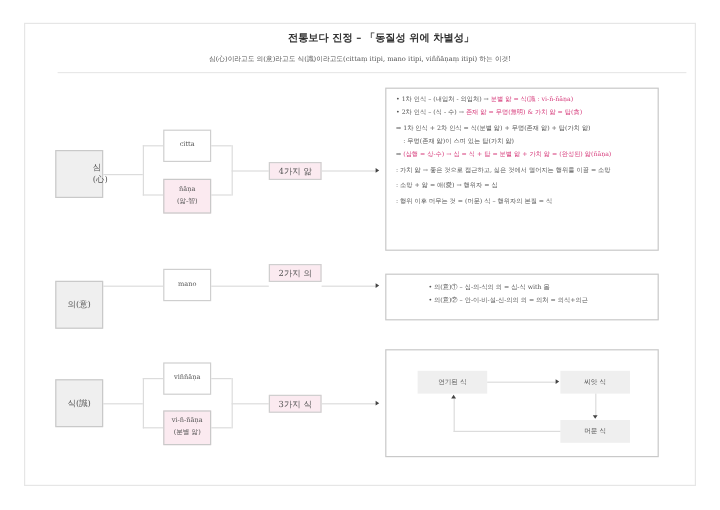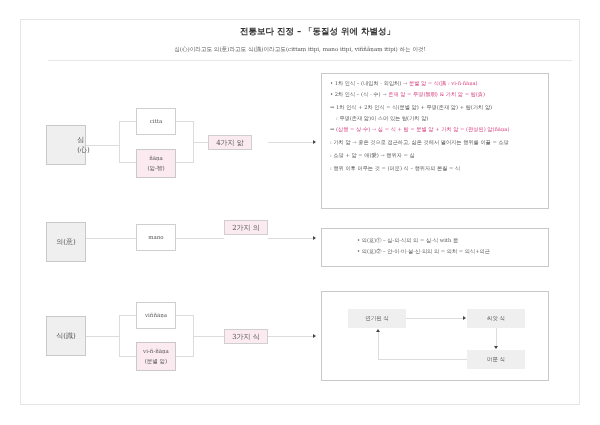--- a/index.html
+++ b/index.html
@@ -58,38 +58,38 @@
     <span>citta</span>
   </div>
 <div class="pbox" style="left:136px; top:149px; width:40px; height:29px;">
   <span>ñāṇa</span>
   <span>(앎-智)</span>
 </div>
 <div class="hl" style="left:176px; top:121px; width:17px;"></div>
 <div class="hl" style="left:176px; top:162px; width:17px;"></div>
 <div class="vl" style="left:193px; top:121px; height:42px;"></div>
 <div class="hl" style="left:193px; top:142px; width:31px;"></div>
-<div class="catbox" style="left:208px; top:135px;">
+<div class="catbox" style="left:224px; top:135px;">
     <span>4가지 앎</span>
   </div>
 <div class="hl" style="left:268px; top:142px; width:46px;"></div>
 <div class="arrow" style="left:313px; top:140px;"></div>
 
 <div class="notebox" style="left:321px; top:73px; width:228px; height:136px;">
   <div class="note-line"><span>• 1차 인식 – (내입처 - 외입처) → </span><span class="pink">분별 앎 = 식(識 : vi-ñ-ñāṇa)</span></div>
   <div class="note-line"><span>• 2차 인식 – (식 - 수) → </span><span class="pink">존재 앎 = 무명(無明) &amp; 가치 앎 = 탐(貪)</span></div>
   <div class="note-line gap"><span>⇒ 1차 인식 + 2차 인식 = 식(분별 앎) + 무명(존재 앎) + 탐(가치 앎)</span></div>
   <div class="note-line" style="padding-left:6px;"><span>  : 무명(존재 앎)이 스며 있는 탐(가치 앎)</span></div>
   <div class="note-line"><span>⇒ </span><span class="pink">(삼행 = 상-수) → 심 = 식 + 탐 = 분별 앎 + 가치 앎 = (완성된) 앎(ñāṇa)</span></div>
   <div class="note-line gap"><span>: 가치 앎 → 좋은 것으로 접근하고, 싫은 것에서 멀어지는 행위를 이끌 = 소망</span></div>
   <div class="note-line gap"><span>: 소망 + 앎 = 애(愛) → 행위자 = 심</span></div>
   <div class="note-line gap"><span>: 행위 이후 머무는 것 = (머문) 식 – 행위자의 본질 = 식</span></div>
 </div>
 
-<div class="rootbox" style="left:46px; top:222px;">
+<div class="rootbox" style="left:46px; top:234px;">
     <span>의(意)</span>
   </div>
 <div class="hl" style="left:86px; top:238px; width:50px;"></div>
 <div class="wbox" style="left:136px; top:224px; width:40px; height:27px;">
     <span>mano</span>
   </div>
 <div class="hl" style="left:176px; top:238px; width:48px;"></div>
 <div class="catbox" style="left:224px; top:220px;">
     <span>2가지 의</span>
   </div>

